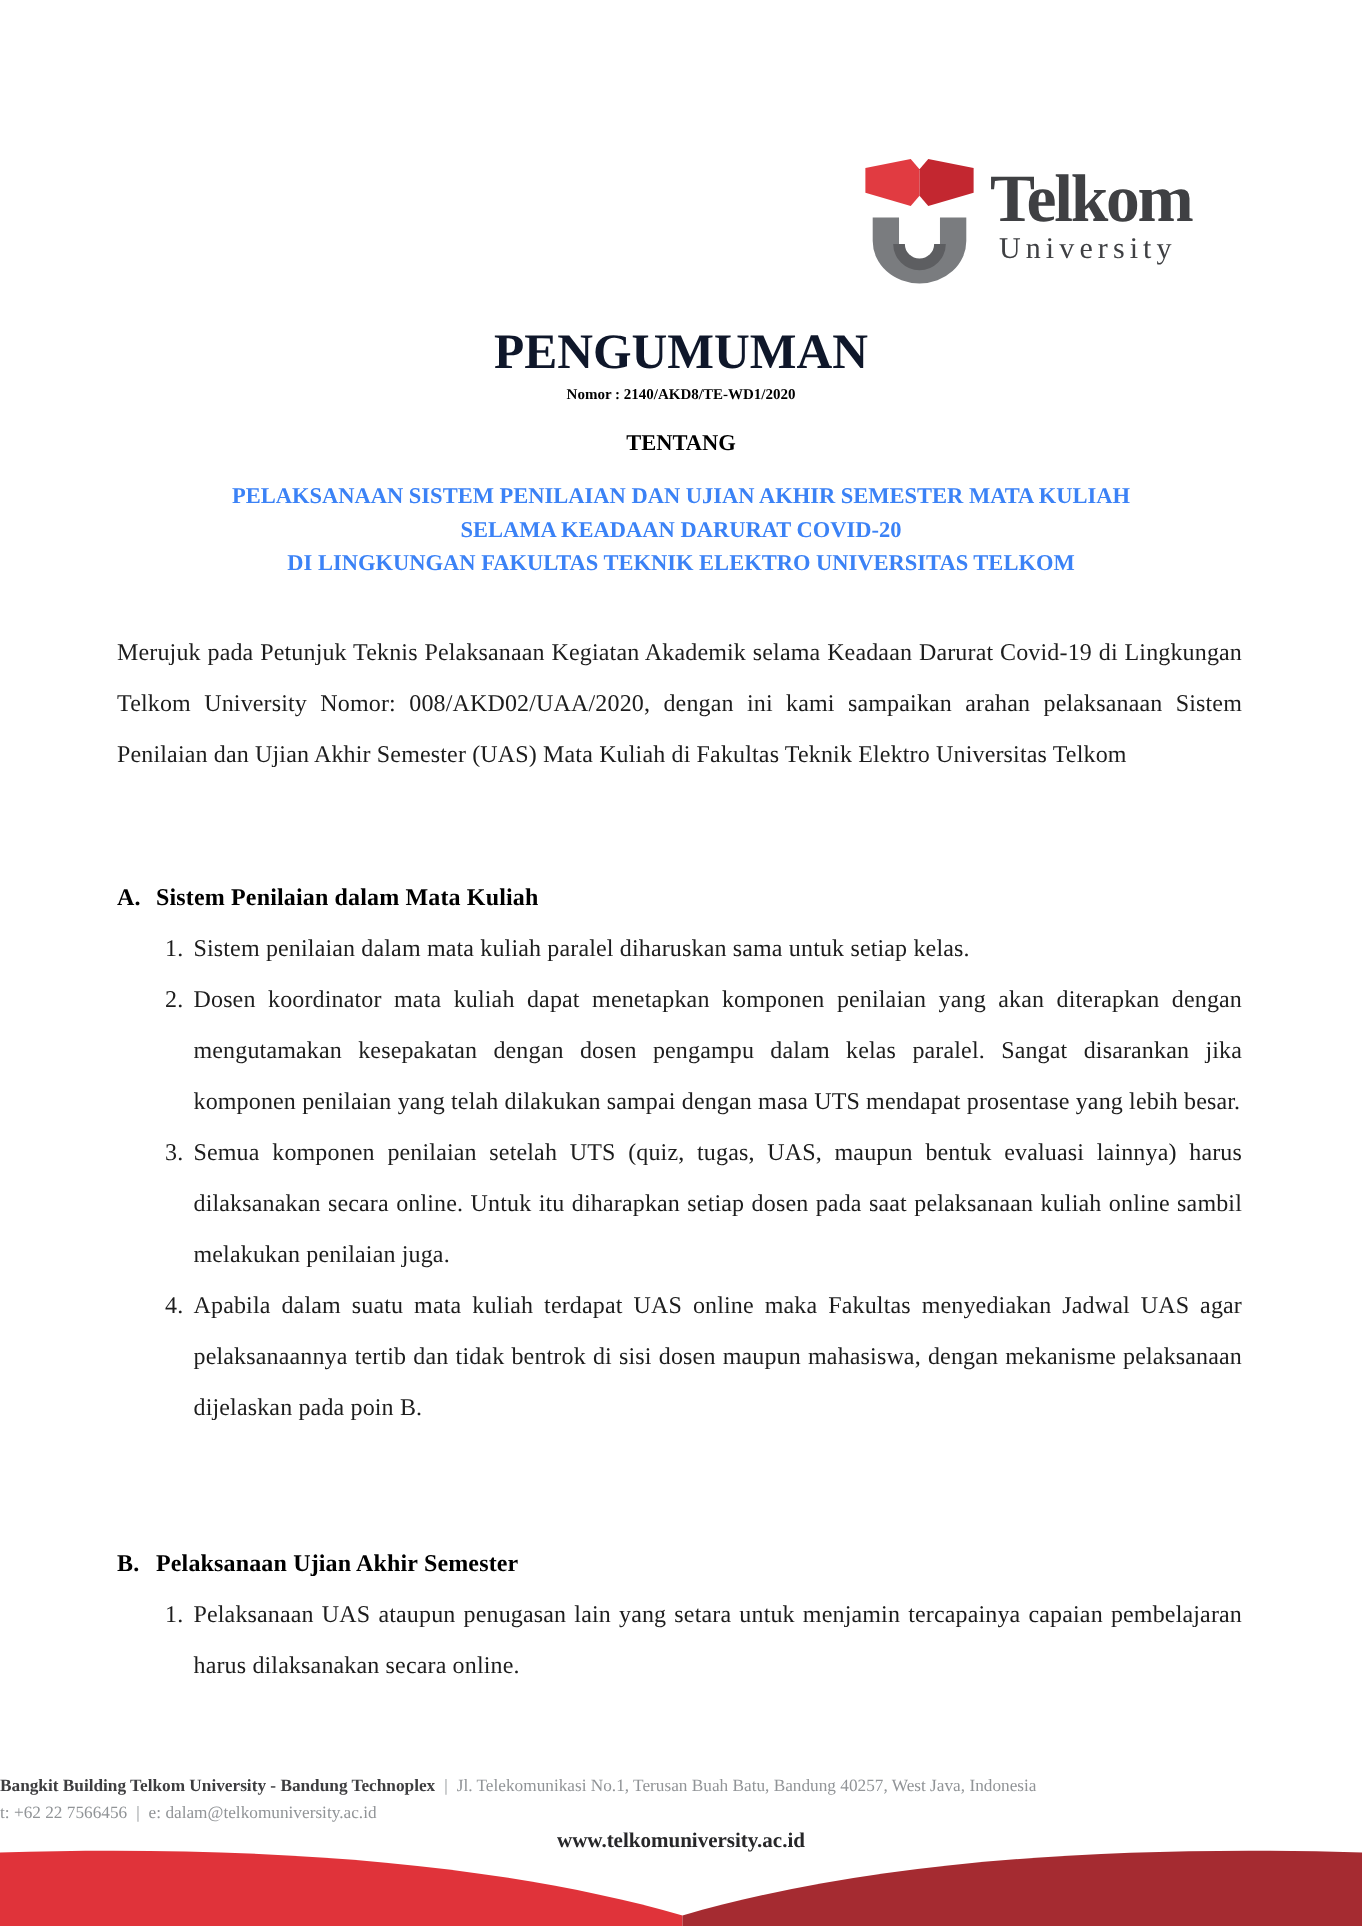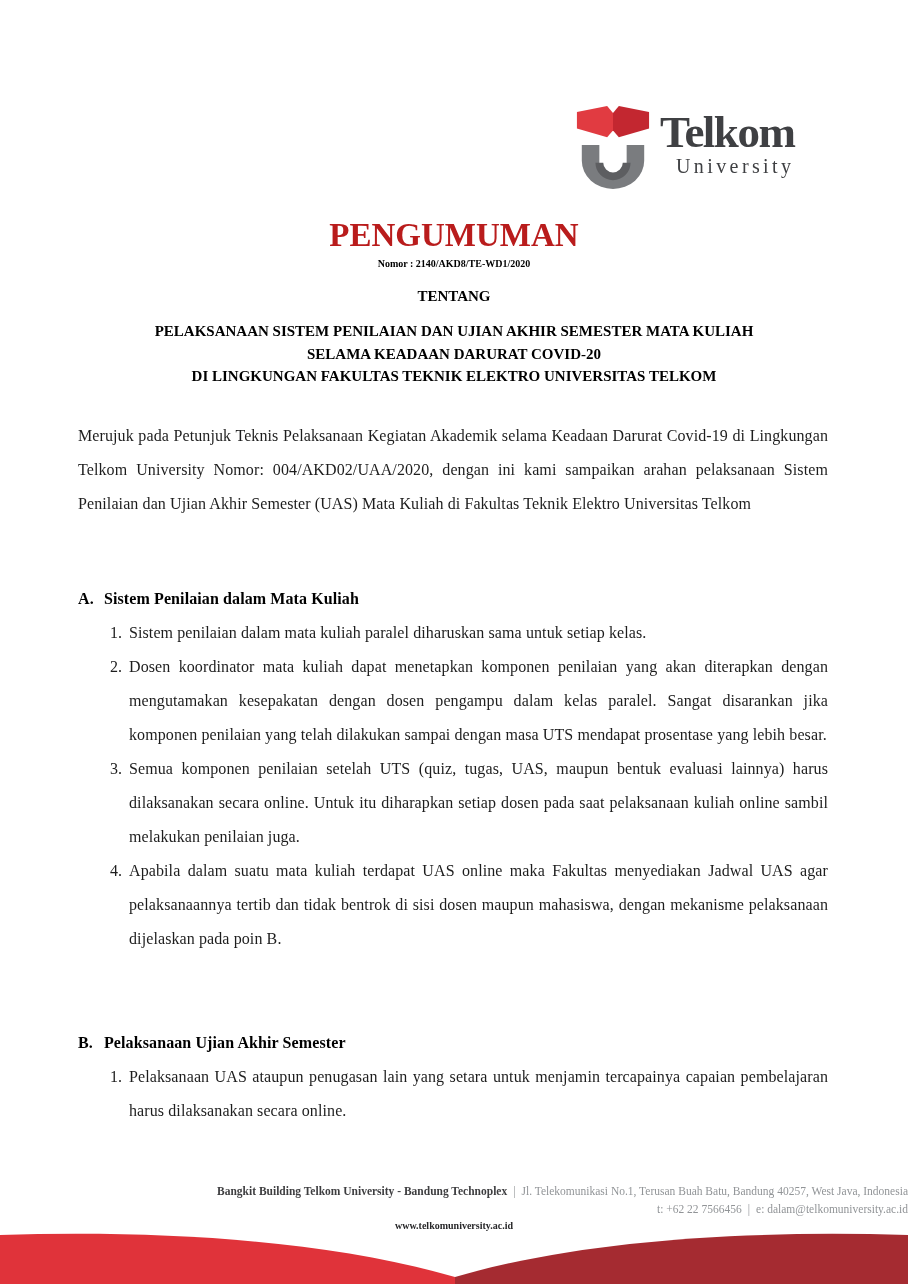--- a/index.html
+++ b/index.html
@@ -28,56 +28,56 @@
     font-size: 45px;
     font-weight: bold;
     letter-spacing: -1.5px;
     color: #3f4043;
     line-height: 44px;
   }
   .logo-sub {
     font-size: 20px;
     letter-spacing: 3.4px;
     color: #3f4043;
-    margin-left: 16px;
+    margin-left: 6px;
     margin-top: 1px;
     font-weight: 500;
   }
 
   
   .title-block {
     position: absolute;
     left: 0; right: 0;
     top: 216px;
     text-align: center;
   }
   .title-block h1 {
     margin: 0;
     font-size: 33px;
     font-weight: bold;
-    color: #b91c1c;
+    color: #0f172a;
     line-height: 38px;
   }
   .doc-number {
     margin-top: 4px;
     font-size: 10px;
     font-weight: bold;
     color: #000;
   }
   .tentang {
     margin-top: 19px;
     font-size: 15px;
     font-weight: bold;
     color: #000;
   }
   .subject {
     margin-top: 15px;
     font-size: 15px;
     font-weight: bold;
-    color: #000000;
+    color: #3b82f6;
     line-height: 22.5px;
   }
 
   
   .intro {
     position: absolute;
     left: 78px;
     width: 750px;
     top: 419px;
     margin: 0;
@@ -99,33 +99,33 @@
   .items { margin: 0; padding: 0; list-style: none; }
   .item { display: flex; }
   .item .num { flex: 0 0 19px; margin-left: 32px; }
   .item .txt { flex: 1; text-align: justify; }
 
   
   .footer-info {
     position: absolute;
     left: 0; right: 0;
     top: 1182px;
-    text-align: right;
+    text-align: left;
     font-size: 11.5px;
     line-height: 18px;
     color: #919497;
   }
   .f-bold { font-weight: bold; color: #3e3e40; }
   .f-sep { color: #919497; padding: 0 6px; }
   .website {
     position: absolute;
     left: 0; right: 0;
     top: 1220px;
     text-align: center;
-    font-size: 10px;
+    font-size: 14px;
     font-weight: bold;
     color: #272729;
   }
   .band {
     position: absolute;
     left: 0;
     bottom: 0;
     width: 908px;
     height: 52px;
     display: block;
@@ -157,21 +157,21 @@
     <h1>PENGUMUMAN</h1>
     <div class="doc-number">Nomor : 2140/AKD8/TE-WD1/2020</div>
     <div class="tentang">TENTANG</div>
     <div class="subject">
       <div>PELAKSANAAN SISTEM PENILAIAN DAN UJIAN AKHIR SEMESTER MATA KULIAH</div>
       <div>SELAMA KEADAAN DARURAT COVID-20</div>
       <div>DI LINGKUNGAN FAKULTAS TEKNIK ELEKTRO UNIVERSITAS TELKOM</div>
     </div>
   </div>
 
-  <p class="intro">Merujuk pada Petunjuk Teknis Pelaksanaan Kegiatan Akademik selama Keadaan Darurat Covid-19 di Lingkungan Telkom University Nomor: 004/AKD02/UAA/2020, dengan ini kami sampaikan arahan pelaksanaan Sistem Penilaian dan Ujian Akhir Semester (UAS) Mata Kuliah di Fakultas Teknik Elektro Universitas Telkom</p>
+  <p class="intro">Merujuk pada Petunjuk Teknis Pelaksanaan Kegiatan Akademik selama Keadaan Darurat Covid-19 di Lingkungan Telkom University Nomor: 008/AKD02/UAA/2020, dengan ini kami sampaikan arahan pelaksanaan Sistem Penilaian dan Ujian Akhir Semester (UAS) Mata Kuliah di Fakultas Teknik Elektro Universitas Telkom</p>
 
   <section class="doc-section" style="top:582px">
     <div class="sec-heading">
       <span class="sec-label">A.</span>
       <span class="sec-title">Sistem Penilaian dalam Mata Kuliah</span>
     </div>
     <ol class="items">
       <li class="item">
         <span class="num">1.</span>
         <span class="txt">Sistem penilaian dalam mata kuliah paralel diharuskan sama untuk setiap kelas.</span>

